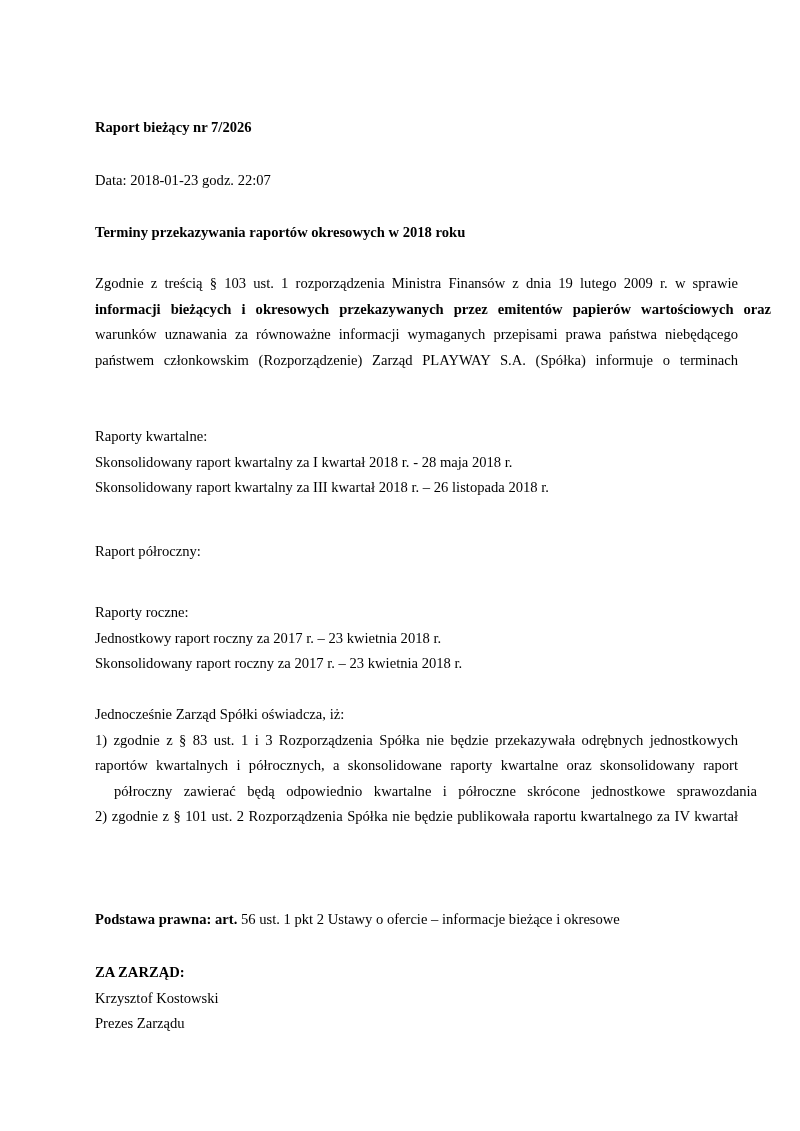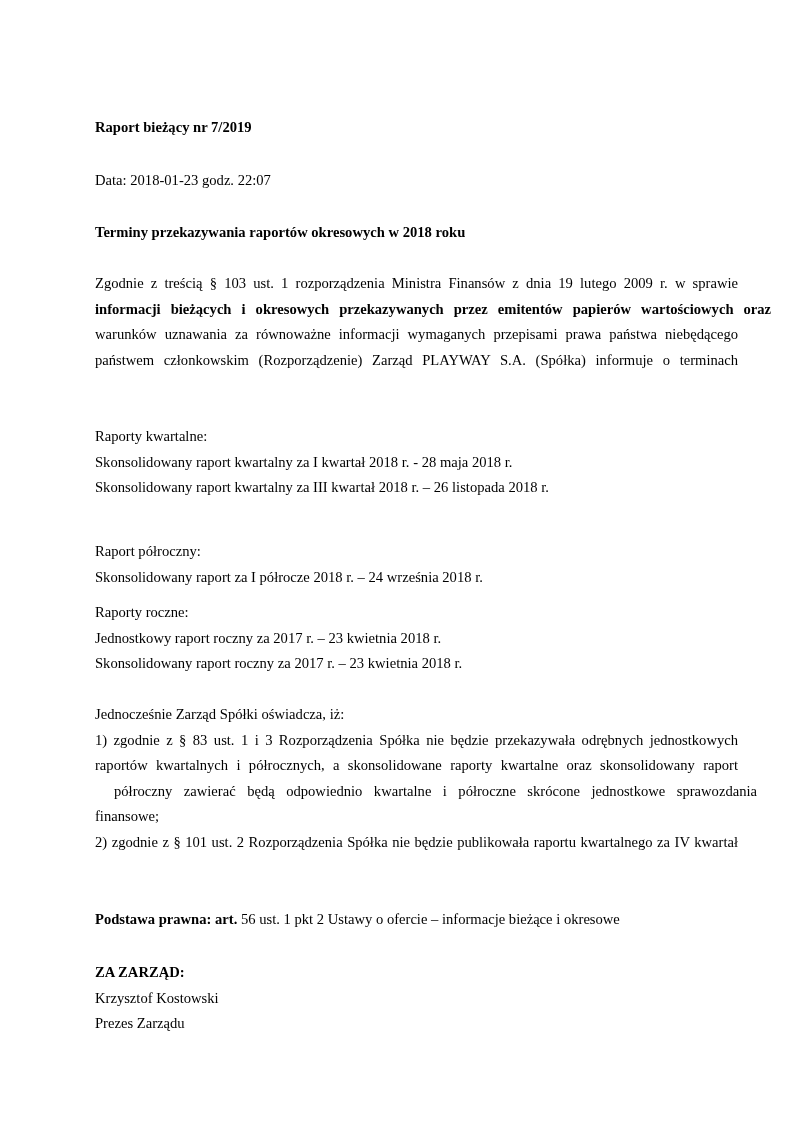--- a/index.html
+++ b/index.html
@@ -14,21 +14,21 @@
   .just-line { display: block; text-align: justify; text-align-last: justify; white-space: nowrap; }
   .last-line { display: block; text-align: left; white-space: nowrap; }
   b, .bold { font-weight: bold; }
 </style>
 </head>
 <body>
 
 <div class="page">
 
   <div class="blk" style="top:115px;">
-    <span class="line bold">Raport bieżący nr 7/2019</span>
+    <span class="line bold">Raport bieżący nr 7/2026</span>
   </div>
 
   <div class="blk" style="top:168px;">
     <span class="line">Data: 2018-01-23 godz. 22:07</span>
   </div>
 
   <div class="blk" style="top:220px;">
     <span class="line bold">Terminy przekazywania raportów okresowych w 2018 roku</span>
   </div>
 
@@ -40,35 +40,33 @@
   </div>
 
   <div class="blk" style="top:424px;">
     <span class="line">Raporty kwartalne:</span>
     <span class="line">Skonsolidowany raport kwartalny za I kwartał 2018 r. - 28 maja 2018 r.</span>
     <span class="line">Skonsolidowany raport kwartalny za III kwartał 2018 r. – 26  listopada 2018 r.</span>
   </div>
 
   <div class="blk" style="top:539px;">
     <span class="line">Raport półroczny:</span>
-    <span class="line">Skonsolidowany raport za I półrocze 2018 r. – 24 września 2018 r.</span>
   </div>
 
   <div class="blk" style="top:600px;">
     <span class="line">Raporty roczne:</span>
     <span class="line">Jednostkowy raport roczny za 2017 r. – 23 kwietnia 2018 r.</span>
     <span class="line">Skonsolidowany raport roczny za 2017 r. – 23 kwietnia 2018 r.</span>
   </div>
 
   <div class="blk" style="top:702px;">
     <span class="line">Jednocześnie Zarząd Spółki oświadcza, iż:</span>
     <span class="just-line" style="word-spacing: 2.77396px; text-align: right;">1) zgodnie z § 83 ust. 1 i 3 Rozporządzenia Spółka nie będzie przekazywała odrębnych jednostkowych</span>
     <span class="just-line" style="word-spacing: 4.68594px; text-align: left;">raportów kwartalnych i półrocznych, a skonsolidowane raporty kwartalne oraz skonsolidowany raport</span>
     <span class="just-line" style="word-spacing: 7.82292px; text-align: left; margin-left: 19px;">półroczny zawierać będą odpowiednio kwartalne i półroczne skrócone jednostkowe sprawozdania</span>
-    <span class="last-line">finansowe;</span>
     <span class="just-line" style="word-spacing: 0.870117px; text-align: left;">2) zgodnie z § 101 ust. 2 Rozporządzenia Spółka nie będzie publikowała raportu kwartalnego za IV kwartał</span>
   </div>
 
   <div class="blk" style="top:907px;">
     <span class="line"><b>Podstawa prawna: art.</b><span> 56 ust. 1 pkt 2 Ustawy o ofercie – informacje bieżące i okresowe</span></span>
   </div>
 
   <div class="blk" style="top:960px;">
     <span class="line bold">ZA ZARZĄD:</span>
     <span class="line">Krzysztof Kostowski</span>

